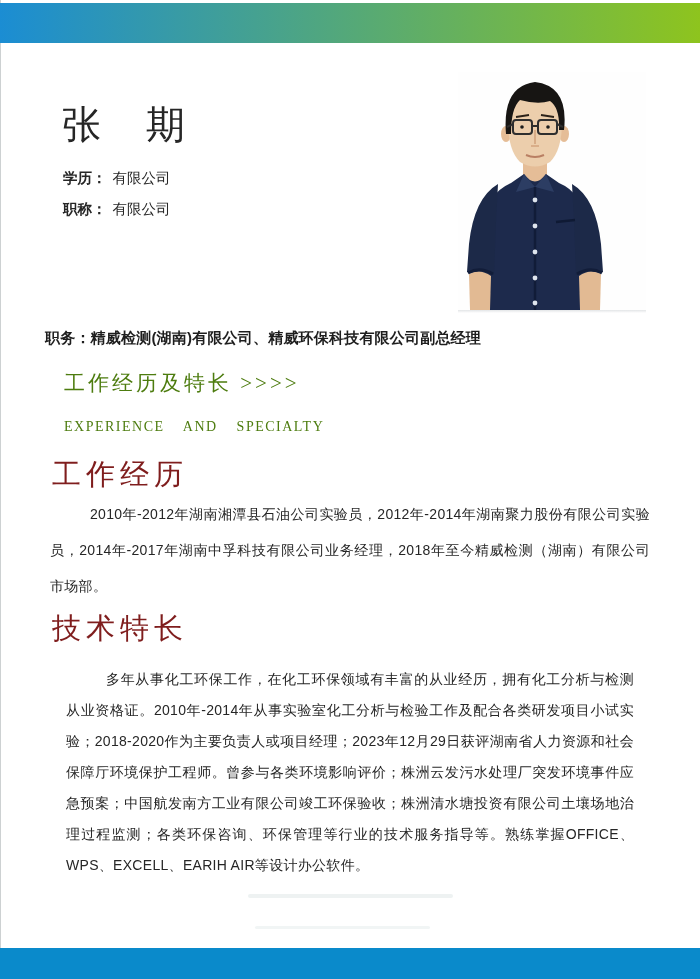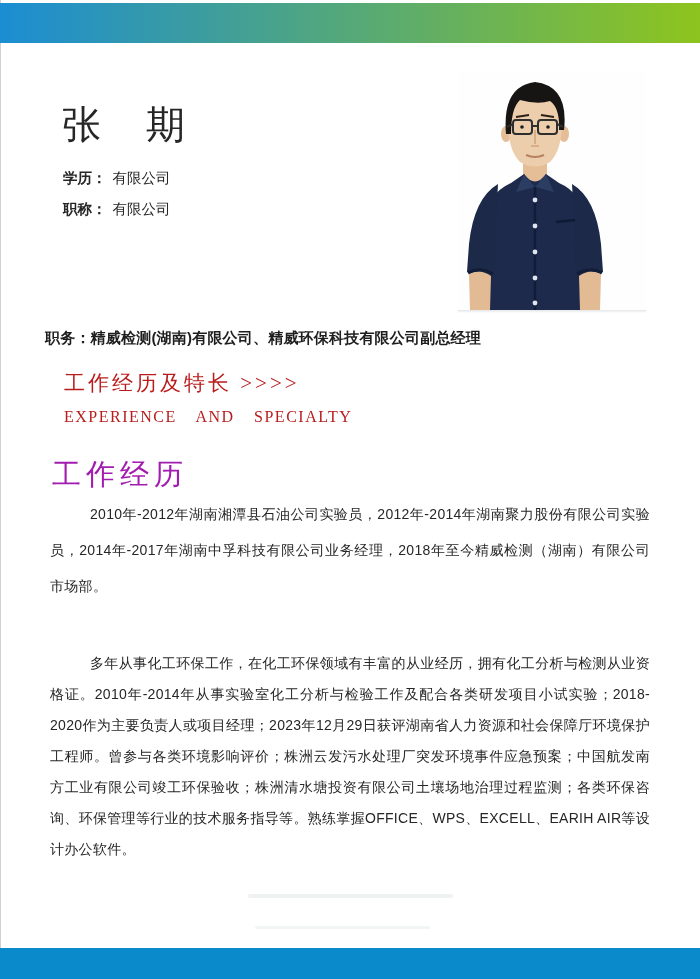--- a/index.html
+++ b/index.html
@@ -21,34 +21,34 @@
 
   .photo { position:absolute; left:458px; top:72px; width:188px; height:238px; }
   .photo svg { display:block; }
   .photo-shadow { position:absolute; left:458px; top:310px; width:188px; height:3px;
     background:linear-gradient(180deg,#d9dddf,rgba(255,255,255,0)); opacity:.75; }
 
   .position-line { position:absolute; left:45px; top:317px; width:600px;
     font-size:15px; font-weight:bold; color:#1e1e1e; letter-spacing:0.2px; white-space:nowrap;margin-top:12px; }
 
   .subheader { position:absolute; left:64px; top:369px;
-    font-family:"Liberation Serif","DejaVu Serif",serif; color:#b91c1c; }
+    font-family:"Liberation Serif","DejaVu Serif",serif; color:#4d7c0f; }
   .subheader .zh { font-size:21px; letter-spacing:3px; }
-  .subheader .en { font-size:16px; margin-top:11px; letter-spacing:1.5px; word-spacing:14px; }
+  .subheader .en { font-size:14px; margin-top:22px; letter-spacing:1.5px; word-spacing:14px; }
 
-  .section-title { position:absolute; left:52px; font-size:29px; letter-spacing:5px; color:#a21caf; font-weight:400; }
+  .section-title { position:absolute; left:52px; font-size:29px; letter-spacing:5px; color:#7f1d1d; font-weight:400; }
   .exp-title { top:455px; }
   .spec-title { top:609px; }
 
   .body-text { position:absolute; left:50px; width:600px; font-size:14px; color:#262626;
     text-align:justify; letter-spacing:0.3px; }
   .exp-body { top:496px; line-height:36px; }
   .exp-body p { margin:0; text-indent:40px; }
   .spec-body { top:648px; line-height:31px; }
-  .spec-body p { margin:0; }
+  .spec-body p { margin:16px; }
   .spec-body p.indent { text-indent:40px; }
 
   .faint-smudge { position:absolute; background:#eef2f2; border-radius:2px; }
   .smudge-1 { left:248px; top:894px; width:205px; height:4px; }
   .smudge-2 { left:255px; top:926px; width:175px; height:3px; opacity:.8; }
 </style>
 </head>
 <body>
 
 <div class="page">
@@ -127,20 +127,21 @@
   <div class="subheader">
     <div class="zh">工作经历及特长 &gt;&gt;&gt;&gt;</div>
     <div class="en">EXPERIENCE  AND  SPECIALTY</div>
   </div>
 
   <div class="section-title exp-title">工作经历</div>
   <div class="body-text exp-body">
     <p>2010年-2012年湖南湘潭县石油公司实验员，2012年-2014年湖南聚力股份有限公司实验员，2014年-2017年湖南中孚科技有限公司业务经理，2018年至今精威检测（湖南）有限公司市场部。</p>
   </div>
 
+  <div class="section-title spec-title">技术特长</div>
   <div class="body-text spec-body">
     <p class="indent">多年从事化工环保工作，在化工环保领域有丰富的从业经历，拥有化工分析与检测从业资格证。2010年-2014年从事实验室化工分析与检验工作及配合各类研发项目小试实验；2018-2020作为主要负责人或项目经理；2023年12月29日获评湖南省人力资源和社会保障厅环境保护工程师。曾参与各类环境影响评价；株洲云发污水处理厂突发环境事件应急预案；中国航发南方工业有限公司竣工环保验收；株洲清水塘投资有限公司土壤场地治理过程监测；各类环保咨询、环保管理等行业的技术服务指导等。熟练掌握OFFICE、WPS、EXCELL、EARIH AIR等设计办公软件。</p>
   </div>
 
   <div class="faint-smudge smudge-1"></div>
   <div class="faint-smudge smudge-2"></div>
 
   <div class="bottom-bar" style="background: rgb(10, 138, 203);"></div>
 </div>
 

